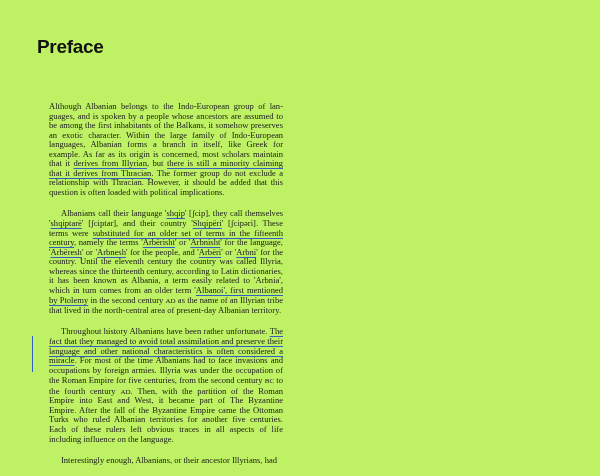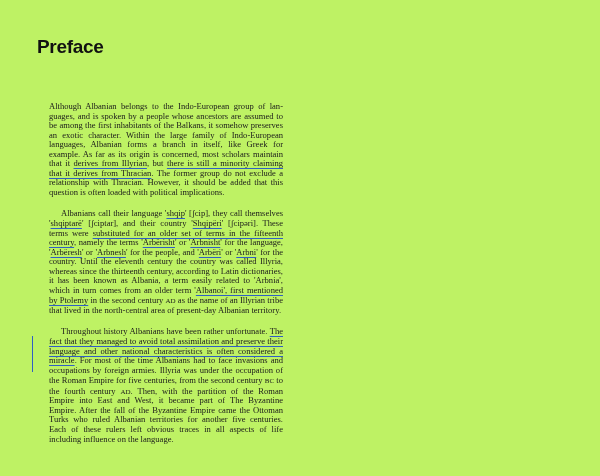--- a/index.html
+++ b/index.html
@@ -69,19 +69,20 @@
 </head>
 <body>
 
 <div class="page page-left">
   <h1 class="title">Preface</h1>
   <div class="margin-mark"></div>
   <div class="body-text left-text">
       <p><span>Although Albanian belongs to the Indo-European group of lan­guages, and is spoken by a people whose ancestors are assumed to be among the first inhabitants of the Balkans, it somehow preserves an exotic character. Within the large family of Indo-European languages, Albanian forms a branch in itself, like Greek for example. As far as its origin is concerned, most scholars maintain that it </span><span class="ul">derives from Illyrian</span><span>, but </span><span class="ul">there is still a minority claiming that it derives from Thracian</span><span>. The former group do not exclude a relationship with Thracian. However, it should be added that this question is often loaded with political implications.</span></p>
       <p class="indent"><span>Albanians call their language '</span><span class="ul">shqip</span><span>' [ʃcip], they call themselves '</span><span class="ul">shqiptarë</span><span>' [ʃciptar], and their country '</span><span class="ul">Shqipëri</span><span>' [ʃcipəri]. These terms were </span><span class="ul">substituted for an older set of terms in the fifteenth century</span><span>, namely the terms '</span><span class="ul">Arbërisht</span><span>' or '</span><span class="ul">Arbnisht</span><span>' for the lan­guage, '</span><span class="ul">Arbëresh</span><span>' or '</span><span class="ul">Arbnesh</span><span>' for the people, and '</span><span class="ul">Arbëri</span><span>' or '</span><span class="ul">Arbni</span><span>' for the country. Until the eleventh century the country was called Illyria, whereas since the thirteenth century, according to Latin dictionaries, it has been known as Albania, a term easily related to 'Arbnia', which in turn comes from an older term '</span><span class="ul">Albanoi', first mentioned by Ptolemy</span><span> in the second century </span><span class="sc-small">ad</span><span> as the name of an Illyrian tribe that lived in the north-central area of present-day Albanian territory.</span></p>
       <p class="indent"><span>Throughout history Albanians have been rather unfortunate. </span><span class="ul">The fact that they managed to avoid total assimilation and pre­serve their language and other national characteristics is often considered a miracle</span><span>. For most of the time Albanians had to face invasions and occupations by foreign armies. Illyria was under the occupation of the Roman Empire for five centuries, from the second century </span><span class="sc-small">bc</span><span> to the fourth century </span><span class="sc-small">ad</span><span>. Then, with the par­tition of the Roman Empire into East and West, it became part of The Byzantine Empire. After the fall of the Byzantine Empire came the Ottoman Turks who ruled Albanian territories for another five centuries. Each of these rulers left obvious traces in all aspects of life including influence on the language.</span></p>
+      <p class="indent"><span>Interestingly enough, Albanians, or their ancestor Illyrians, had</span></p>
     </div>
 </div>
 
 <div class="page page-right">
   
   
 </div>
 
 </body></html>

